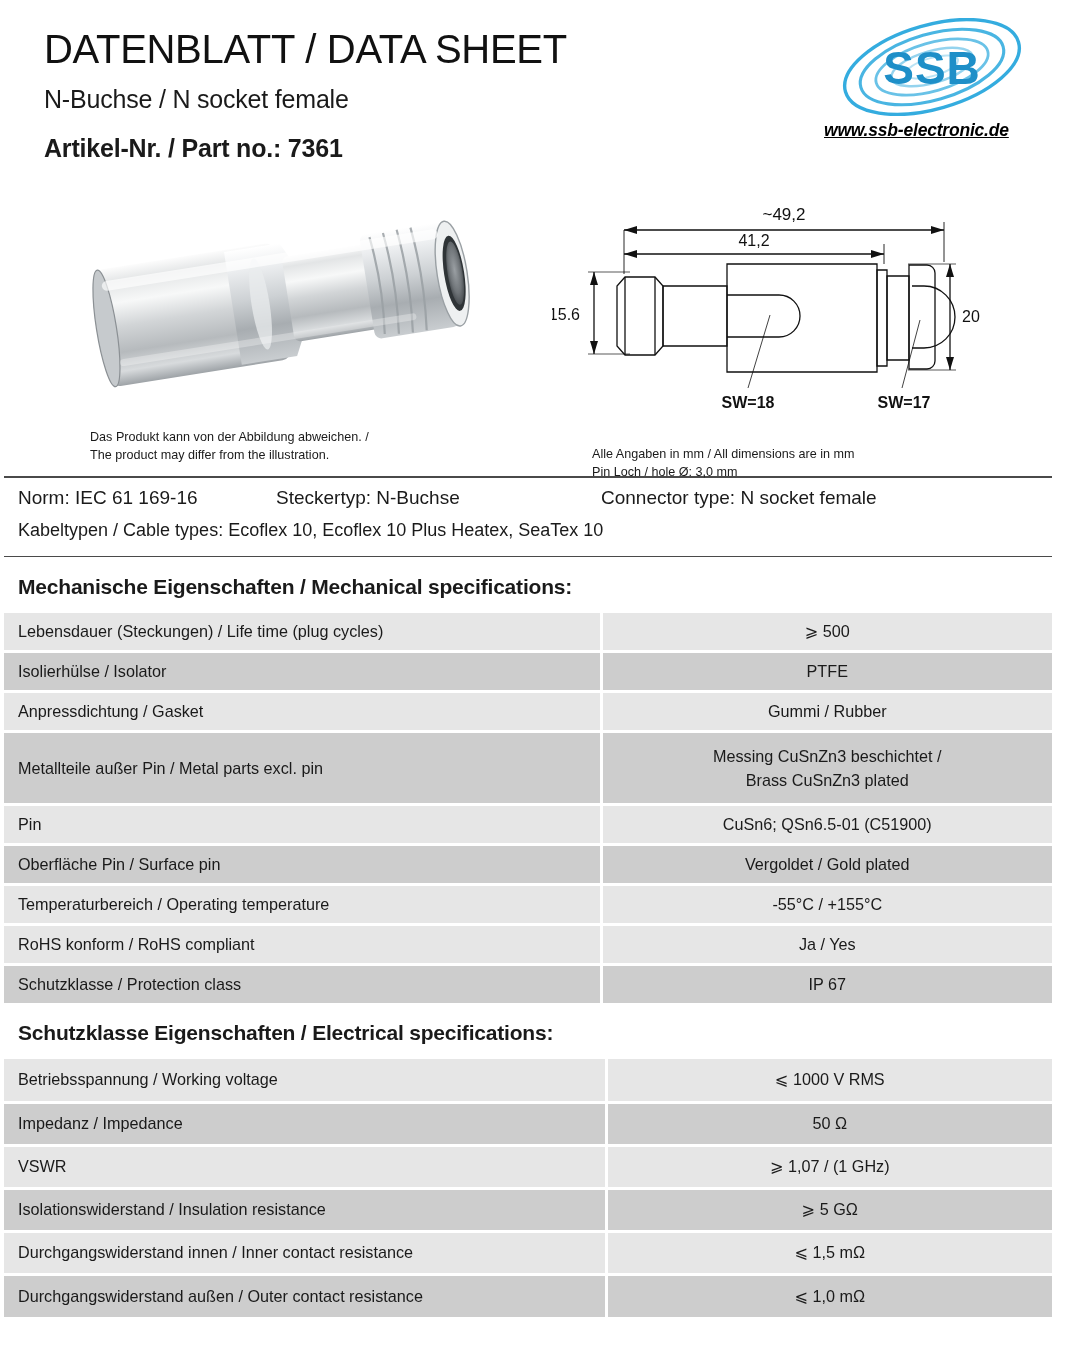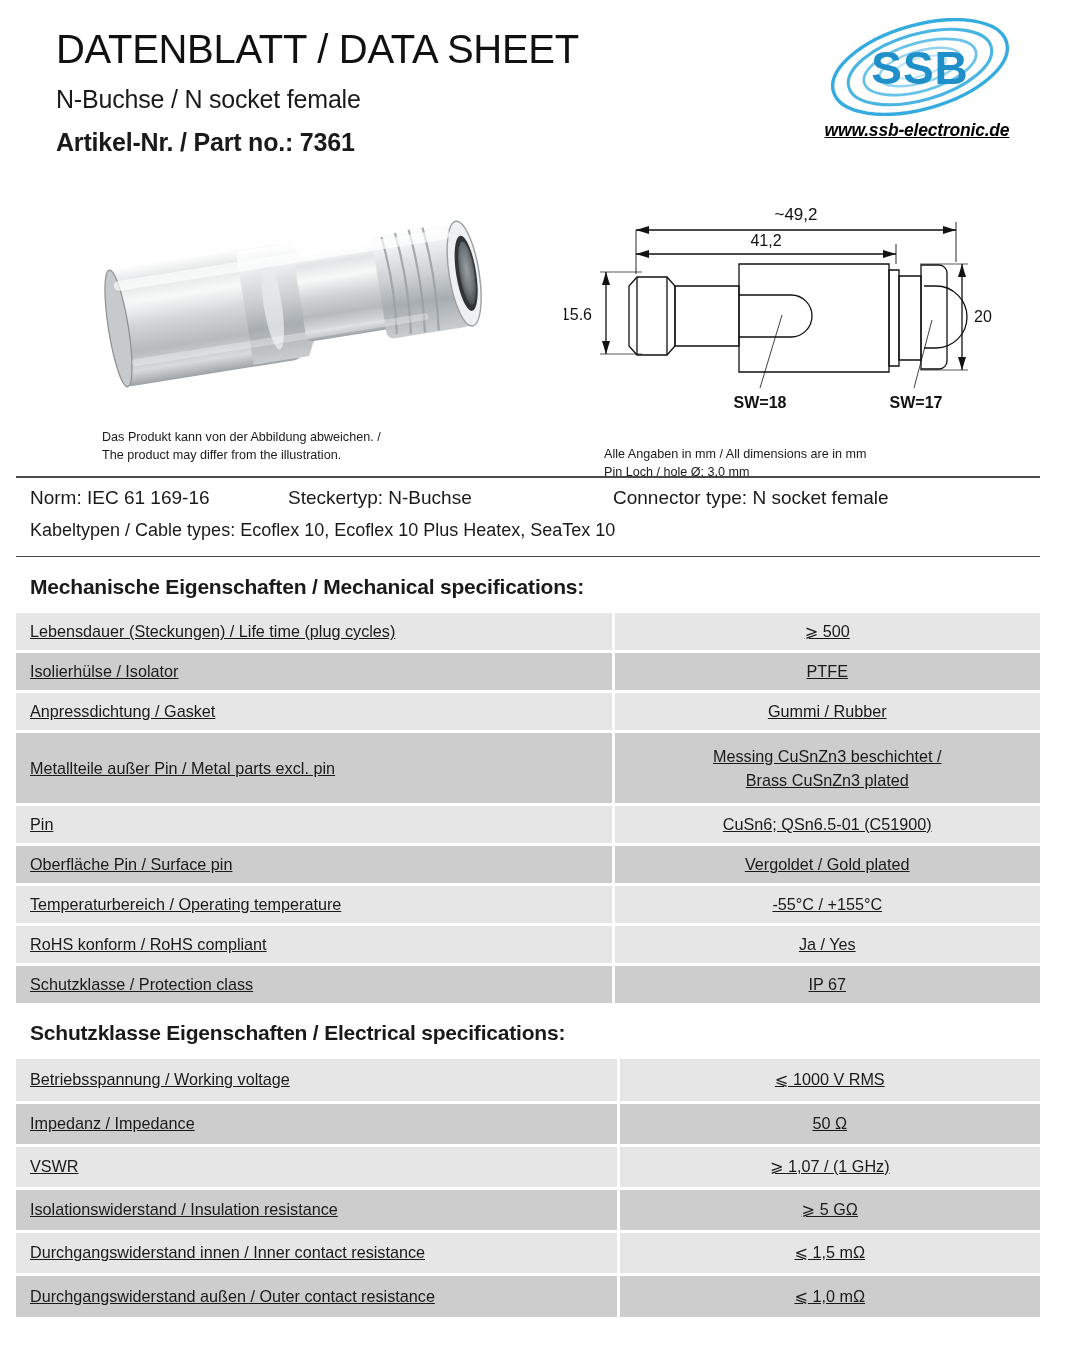--- a/index.html
+++ b/index.html
@@ -3,39 +3,39 @@
 <meta charset="utf-8">
 <style>
   * { box-sizing: border-box; margin: 0; padding: 0; }
   html, body {
     width: 1072px; height: 1348px;
     background: #ffffff;
     font-family: "Liberation Sans", sans-serif;
     color: #1a1a1a;
     overflow: hidden;
   }
-  .page { position: relative; width: 1056px; height: 1348px; padding: 0 16px; }
+  .page { position: relative; width: 1056px; height: 1348px; padding: 0 4px; }
 
   
   .header { position: relative; height: 170px; }
   .title-block { position: absolute; left: 40px; top: 28px; }
   .doc-title {
     font-size: 40px; font-weight: 400; letter-spacing: -0.3px;
     line-height: 1.05; color: #111;
   }
   .subtitle {
     font-size: 25px; font-weight: 400; margin-top: 13px; line-height: 1.3;
     letter-spacing: -0.2px;
   }
   .partno {
-    font-size: 25px; font-weight: 700; margin-top: 10px; line-height: 1.3;
+    font-size: 25px; font-weight: 700; margin-top: 16px; line-height: 1.3;
     letter-spacing: -0.2px;
   }
 
-  .brand { position: absolute; right: 18px; top: 18px; width: 210px; text-align: center; }
+  .brand { position: absolute; right: 18px; top: 18px; width: 210px; text-align: left; }
   .logo-wrap { width: 200px; height: 98px; margin-left: 8px; }
   .website {
     margin-top: 4px; font-size: 17.5px; font-weight: 700; font-style: italic;
     color: #000000; text-decoration: underline; letter-spacing: -0.2px;
     white-space: nowrap;
   }
 
   
   .figures { position: relative; height: 258px; }
   .photo { position: absolute; left: 78px; top: 12px; width: 420px; height: 232px; }
@@ -55,21 +55,21 @@
   .n-b { left: 272px; }
   .n-c { left: 597px; }
   .cable-row { padding-left: 14px; font-size: 18px; height: 30px; }
 
   
   .section-head {
     font-size: 21px; font-weight: 700; letter-spacing: -0.2px;
     padding: 18px 0 14px 14px;
   }
   table.spec { width: 100%; border-collapse: collapse; table-layout: fixed; }
-  table.spec td { padding: 0; vertical-align: middle; text-decoration: underline; }
+  table.spec td { padding: 0; vertical-align: middle; }
   .spec tr.odd td { background: #e6e6e6; }
   .spec tr.even td { background: #cdcdcd; }
   .spec td.k {
     font-size: 16.2px; padding-left: 14px; padding-top: 9px; padding-bottom: 9px;
     border-right: 3px solid #ffffff;
   }
   .spec td.v {
     font-size: 16.2px; text-align: center; padding-top: 9px; padding-bottom: 9px;
   }
   .spec tr td { border-bottom: 3px solid #ffffff; }

